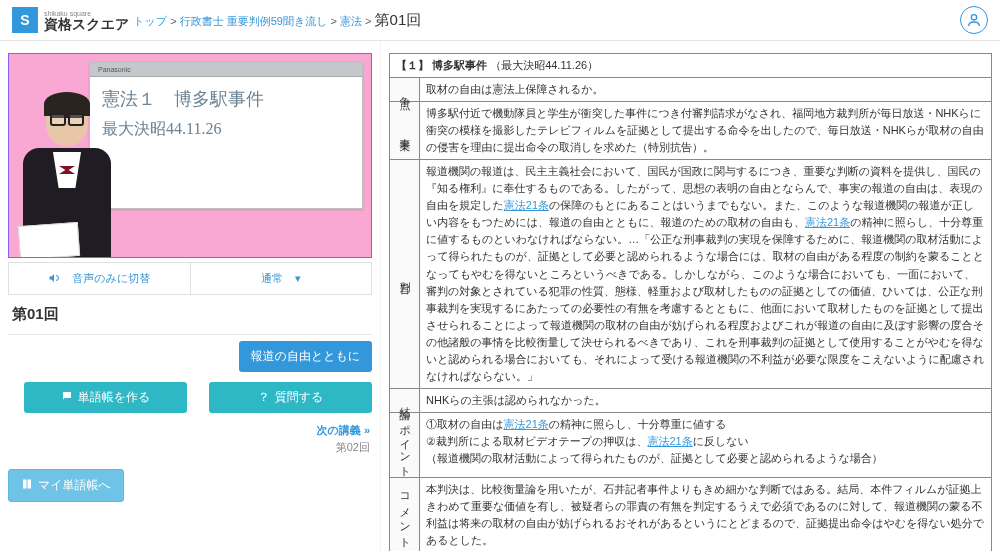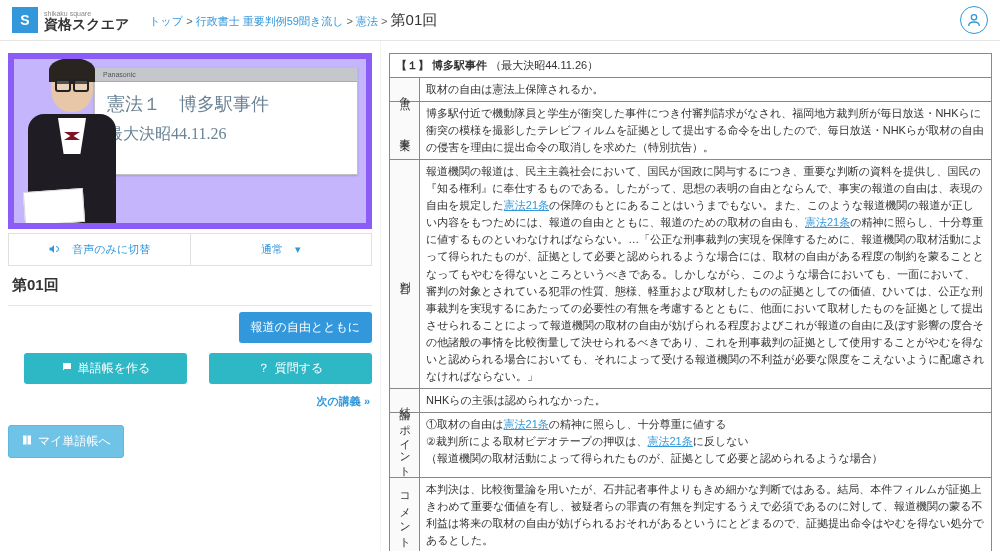--- a/index.html
+++ b/index.html
@@ -3,28 +3,28 @@
 <meta charset="utf-8">
 <style>
 * { margin: 0; padding: 0; box-sizing: border-box; }
 body { font-family: "Hiragino Kaku Gothic Pro", "Meiryo", sans-serif; font-size: 12px; color: #333; background: #fff; width: 1000px; }
 .header { display: flex; align-items: center; padding: 6px 12px; border-bottom: 1px solid #e5e5e5; }
 .logo { display: flex; align-items: center; gap: 6px; }
 .logo-mark { width: 26px; height: 26px; background: #3297db; display: flex; align-items: center; justify-content: center; color: #fff; font-weight: bold; font-size: 14px; }
 .logo-text { display: flex; flex-direction: column; line-height: 1; }
 .logo-sub { font-size: 7px; color: #888; }
 .logo-main { font-size: 14px; font-weight: bold; color: #333; }
-.breadcrumb { margin-left: 20px; font-size: 11px; color: #666; }
+.breadcrumb { margin-left: 4px; font-size: 11px; color: #666; }
 .breadcrumb a { color: #3297db; text-decoration: none; }
 .page-title { margin-left: 20px; font-size: 15px; font-weight: normal; color: #333; }
 .user-icon { margin-left: auto; width: 28px; height: 28px; border: 1px solid #3297db; border-radius: 50%; display: flex; align-items: center; justify-content: center; color: #3297db; cursor: pointer; }
 .layout { display: flex; }
 .left { width: 380px; padding: 12px 8px 8px 8px; }
 .right { flex: 1; padding: 12px 8px 8px 8px; border-left: 1px solid #f3f3f3; }
-.video { width: 100%; height: 176px; background: #c4b5fd; position: relative; overflow: hidden; border: 6px solid #8b5cf6; }
+.video { width: 100%; height: 205px; background: #f9a8d4; position: relative; overflow: hidden; border: 1px solid #8b5cf6; }
 .whiteboard { position: absolute; top: 8px; left: 80px; right: 8px; bottom: 48px; background: #fff; border: 1px solid #c0c0c0; box-shadow: 0 1px 2px rgba(0,0,0,.15); }
 .wb-header { height: 14px; background: #c4c8cc; border-bottom: 1px solid #aaa; font-size: 7px; color: #555; padding-left: 8px; line-height: 14px; }
 .wb-body { padding: 10px 12px; color: #6b8395; font-family: "Comic Sans MS", cursive; }
 .wb-line1 { font-size: 18px; margin-bottom: 8px; }
 .wb-line2 { font-size: 16px; }
 .presenter { position: absolute; left: 8px; bottom: -4px; width: 100px; height: 165px; }
 .p-head { width: 42px; height: 50px; background: #e8c7a8; border-radius: 50% 50% 45% 45%; margin: 0 auto; position: relative; }
 .p-hair { position: absolute; top: -4px; left: -2px; right: -2px; height: 24px; background: #2a2420; border-radius: 50% 50% 0 0; }
 .p-glasses { position: absolute; top: 20px; left: 4px; right: 4px; height: 10px; border-top: 2px solid #222; }
 .p-glasses::before, .p-glasses::after { content:""; position:absolute; width:12px; height:9px; border:2px solid #222; border-radius:3px; top:-5px; background: rgba(255,255,255,.2); }
@@ -133,20 +133,21 @@
             </svg></span>
         <span>単語帳を作る</span>
       </button>
       <button class="btn btn-cyan">
         <span>？</span>
         <span>質問する</span>
       </button>
     </div>
 
     <div class="nav-row"><a href="#">次の講義 »</a></div>
+    <div class="next-sub">第02回</div>
 
     <div class="bottom-left">
       <button class="btn btn-pale">
         <span class="book-icon"><svg viewBox="0 0 24 24" fill="currentColor">
               <path d="M4 3h7v18H4zM13 3h7v18h-7z"></path>
             </svg></span>
         <span>マイ単語帳へ</span>
       </button>
     </div>
   </div>

